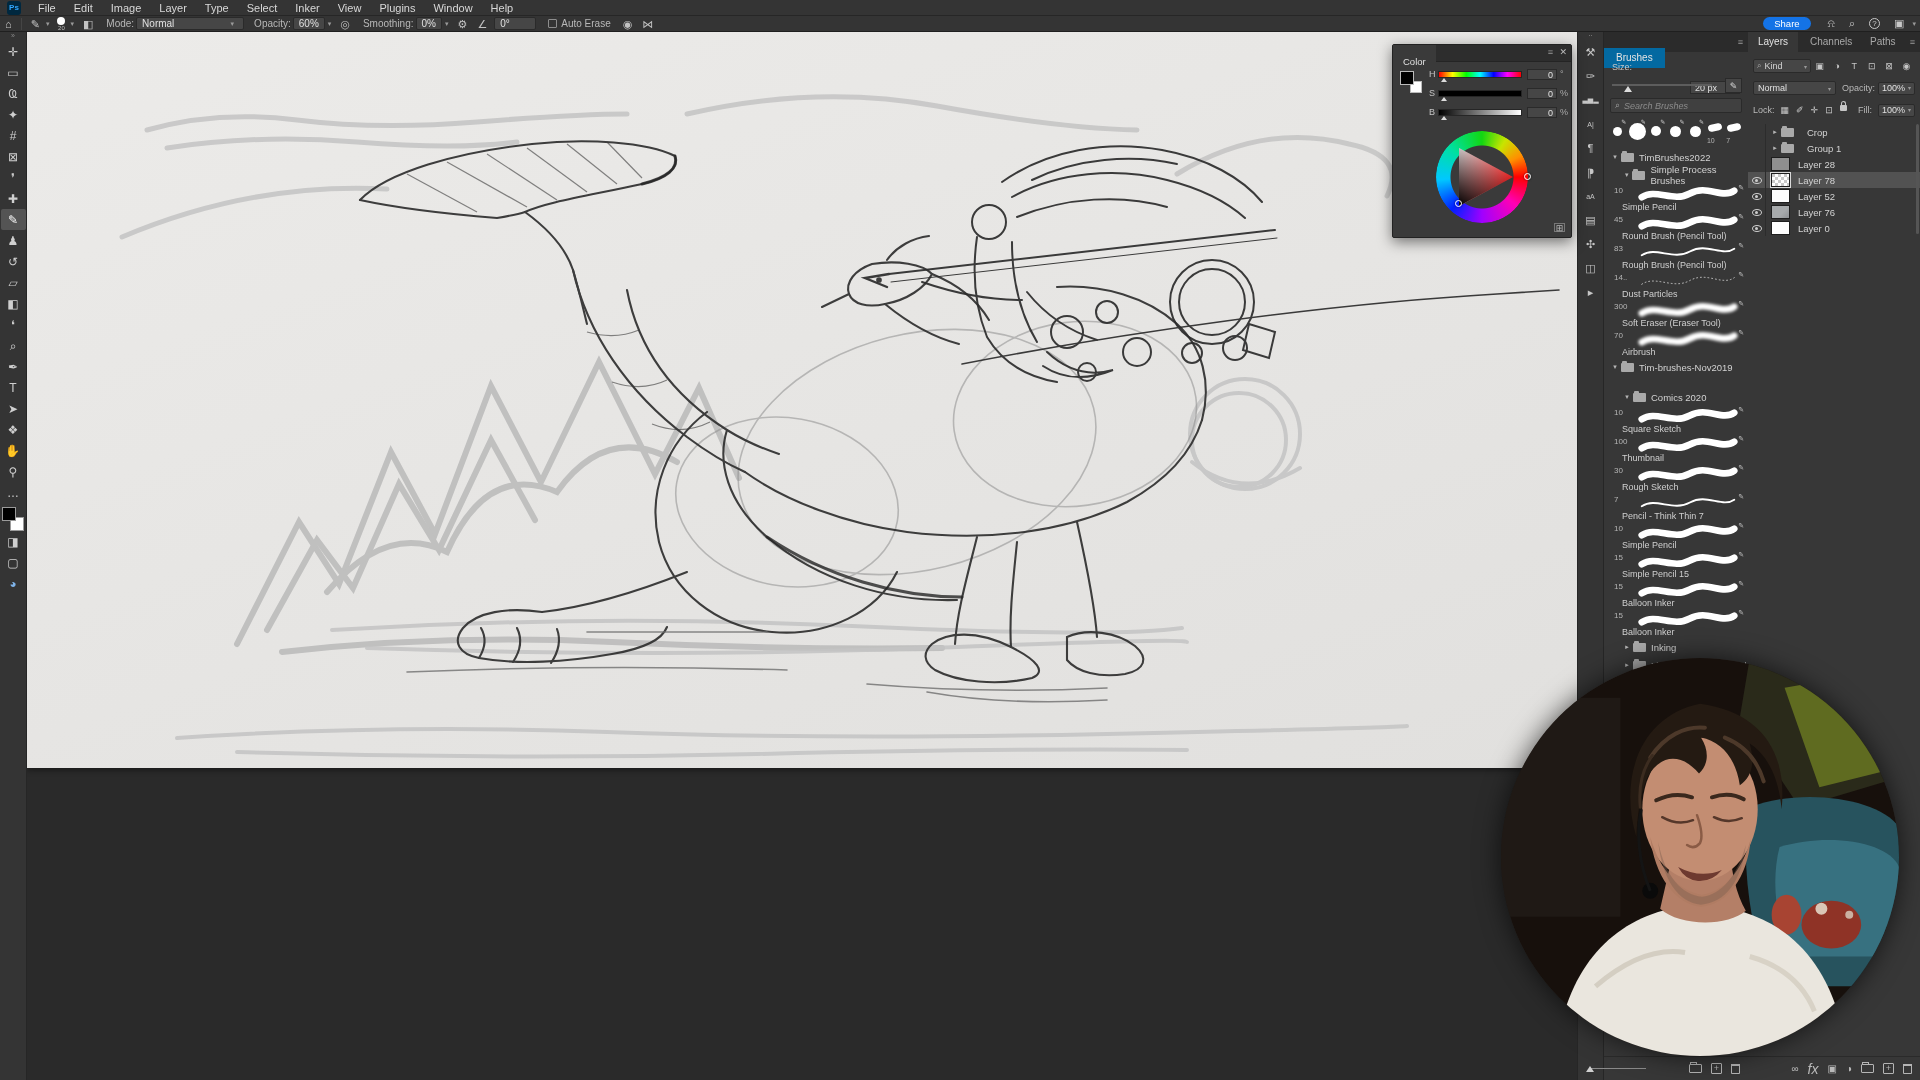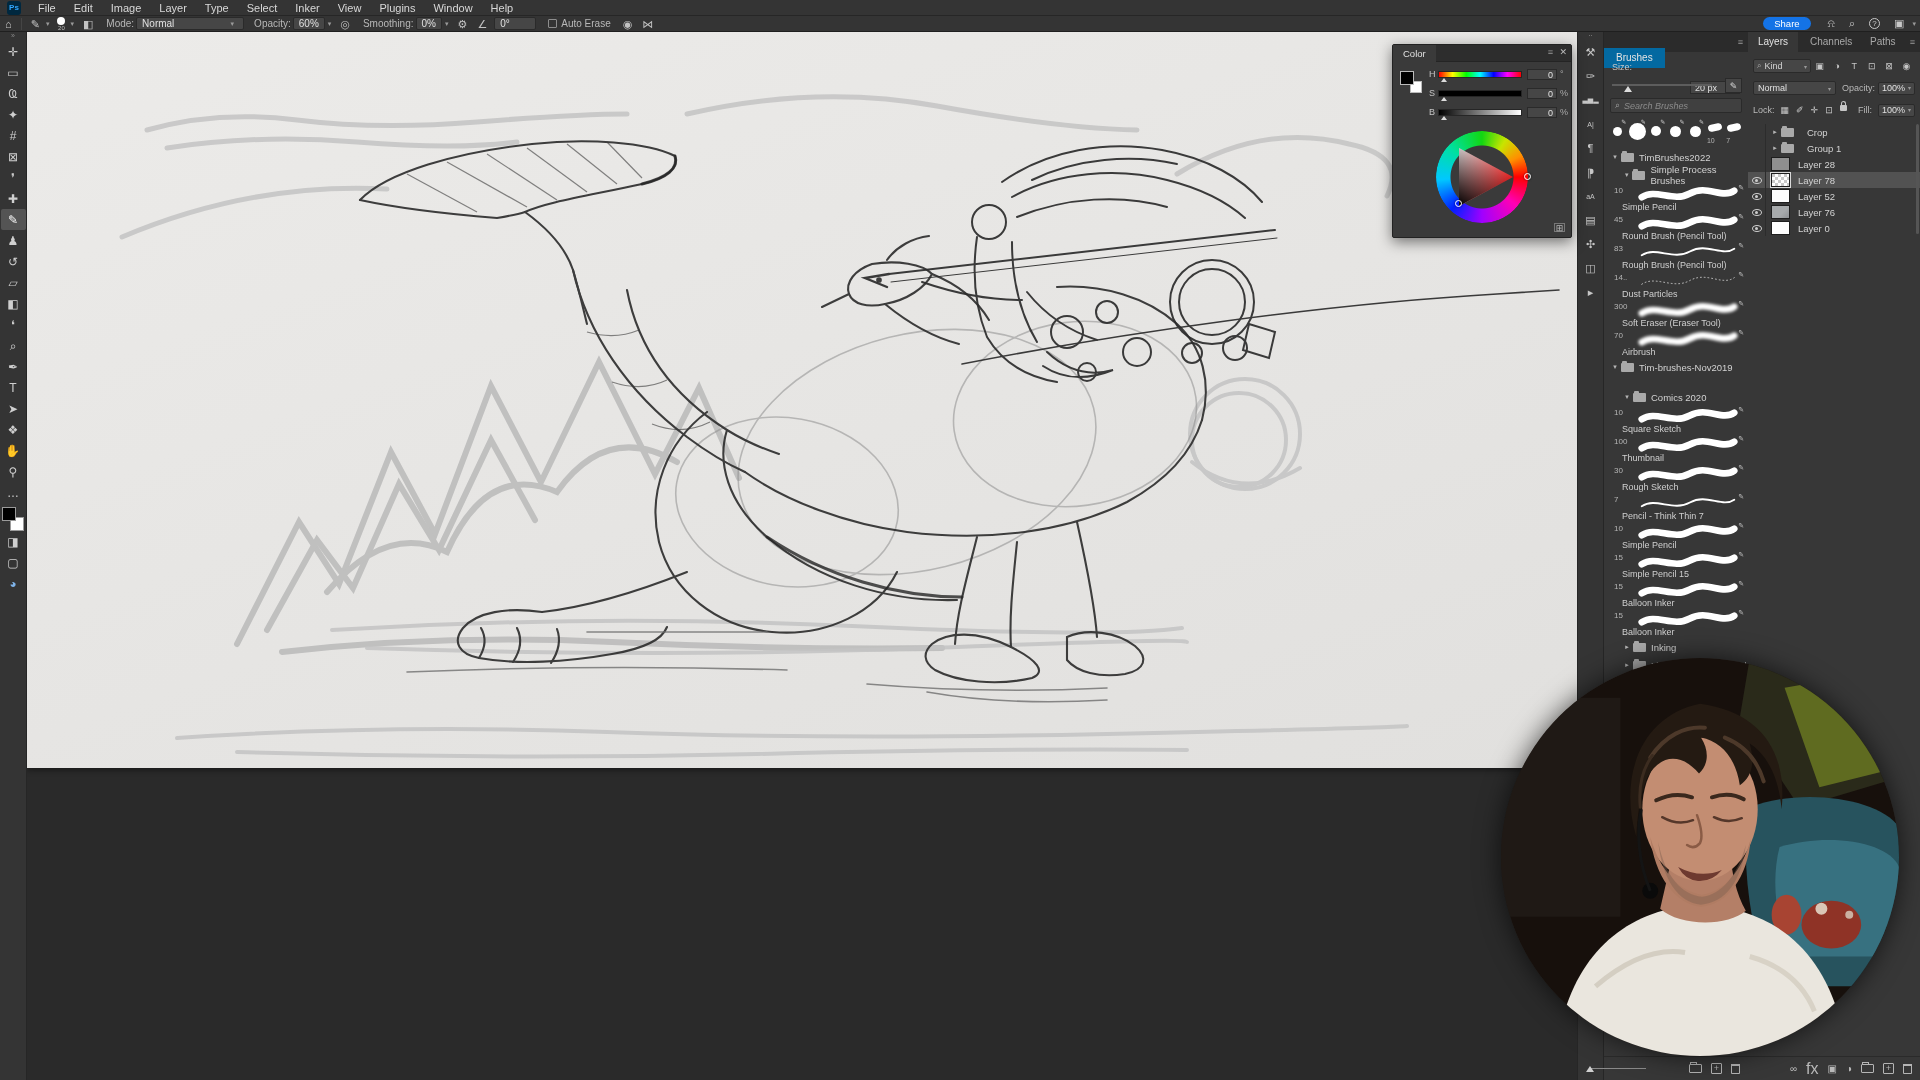--- a/index.html
+++ b/index.html
@@ -46,21 +46,21 @@
   
   #canvas-area{left:27px;top:32px;width:1550px;height:1048px;background:#2a2a2a;z-index:1;}
   #canvas-sheet{left:0;top:0;width:1550px;height:736px;background:linear-gradient(160deg,#ecebe9,#e1e0de);
     box-shadow:0 2px 6px rgba(0,0,0,.45);}
   #sketch{width:100%;height:100%;display:block;}
 
   
   #color-panel{left:1392px;top:44px;width:180px;height:194px;background:#3a3a3a;border:1px solid #222;
     border-radius:2px;box-shadow:0 4px 14px rgba(0,0,0,.5);z-index:40;font-size:9px;color:#cfcfcf;}
   #color-head{height:17px;background:#2d2d2d;border-bottom:1px solid #242424;position:relative;}
-  #color-tab{position:absolute;left:0;top:0;height:17px;background:#3a3a3a;padding:0 10px;line-height:17px;
+  #color-tab{position:absolute;left:0;top:0;height:17px;background:#3a3a3a;padding:8px 10px;line-height:17px;
     color:#e0e0e0;font-size:9.5px;}
   #color-close{position:absolute;right:4px;top:2px;color:#bbb;font-size:9px;}
   #color-menu{position:absolute;right:18px;top:2px;color:#999;font-size:9px;}
   #cp-swatches{position:absolute;left:7px;top:26px;width:22px;height:22px;}
   #cp-fg{position:absolute;left:0;top:0;width:14px;height:14px;background:#000;border:1px solid #bbb;z-index:2;}
   #cp-bg{position:absolute;right:0;bottom:0;width:12px;height:12px;background:#fff;border:1px solid #bbb;}
   .cp-row{position:absolute;left:36px;height:10px;display:flex;align-items:center;}
   .cp-lab{width:9px;color:#c5c5c5;}
   .cp-track{width:84px;height:7px;border:1px solid #262626;position:relative;}
   .cp-thumb{position:absolute;left:2px;bottom:-5px;width:0;height:0;border-left:3px solid transparent;
@@ -769,21 +769,21 @@
         <span class="eye-col">
           <span class="eye"></span>
         </span>
         <span class="thumb t-white"></span>
         <span class="layer-name">Layer 0</span>
       </div>
     </div>
   <div id="layers-scroll"></div>
   <div class="footer">
     <span class="f-ico">∞</span>
-    <span class="f-ico" style="font-size:16px;">fx</span>
+    <span class="f-ico" style="font-style:italic;font-size:14px;">fx</span>
     <span class="f-ico">▣</span>
     <span class="f-ico">◑</span>
     <span class="f-ico">
         <span class="icon-folder"></span>
       </span>
     <span class="f-ico">
         <span class="icon-plus">+</span>
       </span>
     <span class="f-ico">
         <span class="icon-trash"></span>

